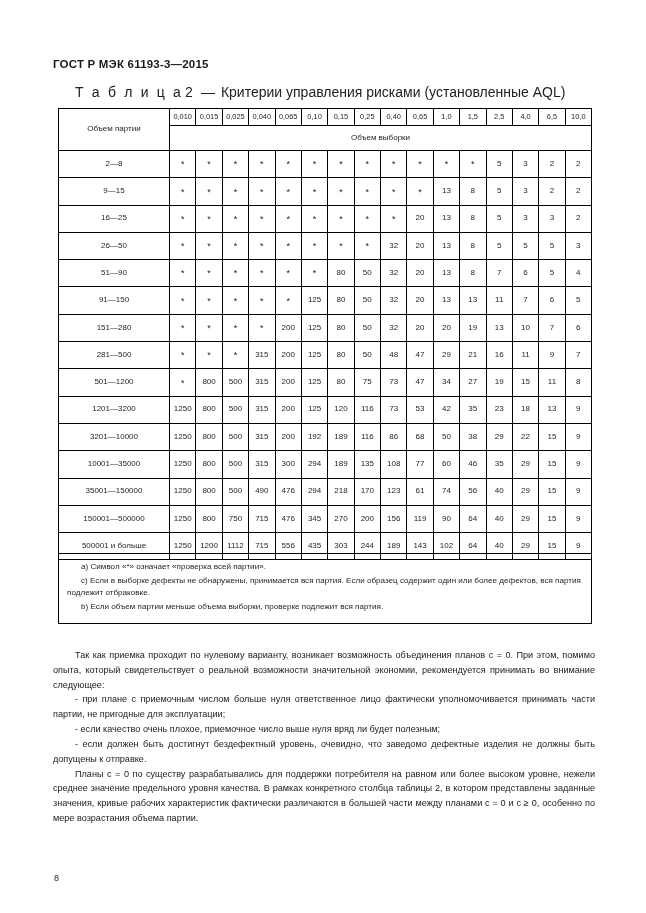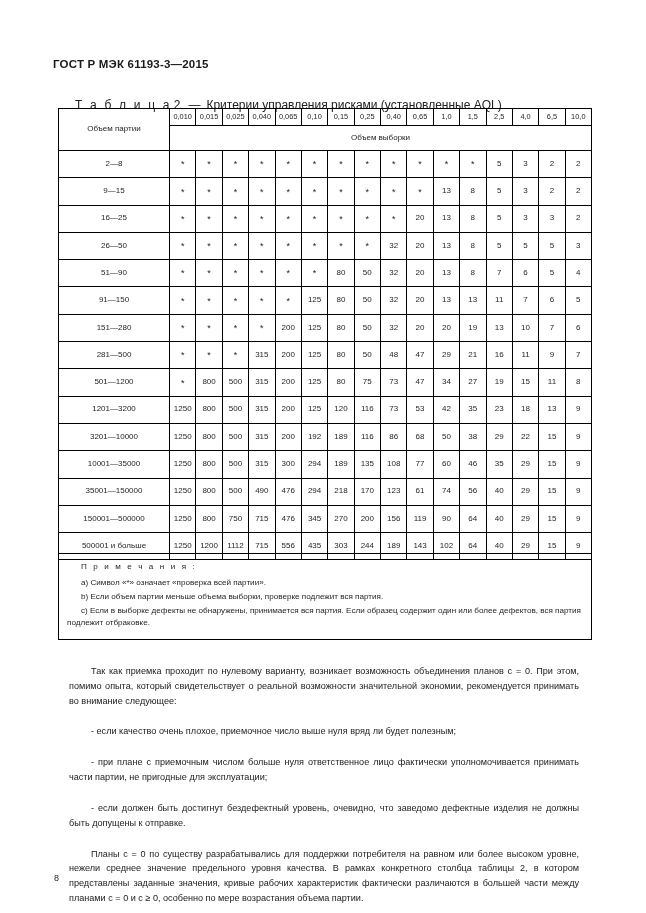--- a/index.html
+++ b/index.html
@@ -28,22 +28,22 @@
     left: 53px;
     top: 58px;
     font-size: 11.5px;
     font-weight: bold;
     letter-spacing: 0.2px;
     white-space: nowrap;
   }
   .table-caption {
     position: absolute;
     left: 75px;
-    top: 98px;
-    font-size: 12px;
+    top: 84px;
+    font-size: 14px;
     white-space: nowrap;
     color: #222;
   }
   .cap-word {
     letter-spacing: 2.2px;
   }
   .cap-num {
     letter-spacing: 0px;
     padding-left: 2px;
   }
@@ -134,21 +134,21 @@
     position: absolute;
     left: 53px;
     top: 648px;
     width: 542px;
     font-size: 9.1px;
     line-height: 1.63;
     text-align: justify;
     color: #1b1b1b;
   }
   .body-text p {
-    margin: 16px;
+    margin: 0;
     text-indent: 22px;
   }
   .body-text p.dash {
     text-indent: 22px;
   }
 
   .page-num {
     position: absolute;
     left: 54px;
     top: 873px;
@@ -475,29 +475,28 @@
           <td class="grpend">64</td>
           <td class="">40</td>
           <td class="">29</td>
           <td class="">15</td>
           <td class="">9</td>
         </tr>
       </tbody>
   </table>
 
   <div class="notes">
-    <div class="notes-title">П р и м е ч а н и я :</div>
     <p>a) Символ «*» означает «проверка всей партии».</p>
+    <p>c) Если в выборке дефекты не обнаружены, принимается вся партия. Если образец содержит один или более дефектов, вся партия подлежит отбраковке.</p>
     <p>b) Если объем партии меньше объема выборки, проверке подлежит вся партия.</p>
-    <p>c) Если в выборке дефекты не обнаружены, принимается вся партия. Если образец содержит один или более дефектов, вся партия подлежит отбраковке.</p>
   </div>
 
   <div class="body-text">
     <p>Так как приемка проходит по нулевому варианту, возникает возможность объединения планов c = 0. При этом, помимо опыта, который свидетельствует о реальной возможности значительной экономии, рекомендуется принимать во внимание следующее:</p>
+    <p class="dash">- при плане с приемочным числом больше нуля ответственное лицо фактически  уполномочивается принимать части партии, не пригодные для эксплуатации;</p>
     <p class="dash">- если качество очень плохое, приемочное число выше нуля вряд ли будет полезным;</p>
-    <p class="dash">- при плане с приемочным числом больше нуля ответственное лицо фактически  уполномочивается принимать части партии, не пригодные для эксплуатации;</p>
     <p class="dash">- если должен быть достигнут бездефектный уровень, очевидно, что заведомо дефектные изделия не должны быть допущены к отправке.</p>
     <p>Планы c = 0 по существу разрабатывались для поддержки потребителя на равном или более высоком уровне, нежели среднее значение предельного уровня качества.  В рамках конкретного столбца таблицы 2, в котором представлены заданные значения, кривые рабочих характеристик фактически различаются в большей части между планами c = 0 и c ≥ 0, особенно по мере возрастания объема партии.</p>
   </div>
 
   <div class="page-num">8</div>
 
 </div>
 
 </body></html>

